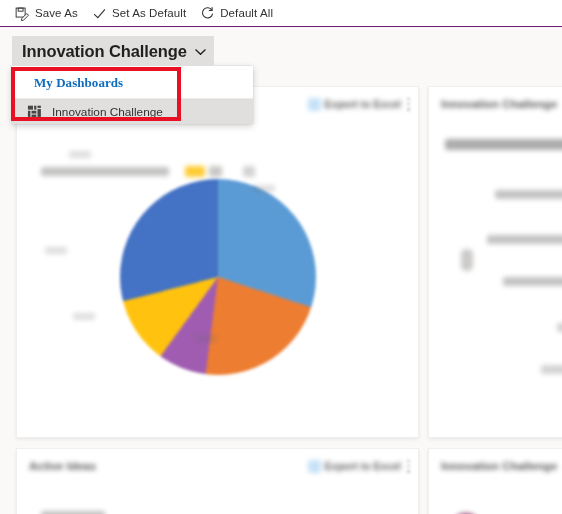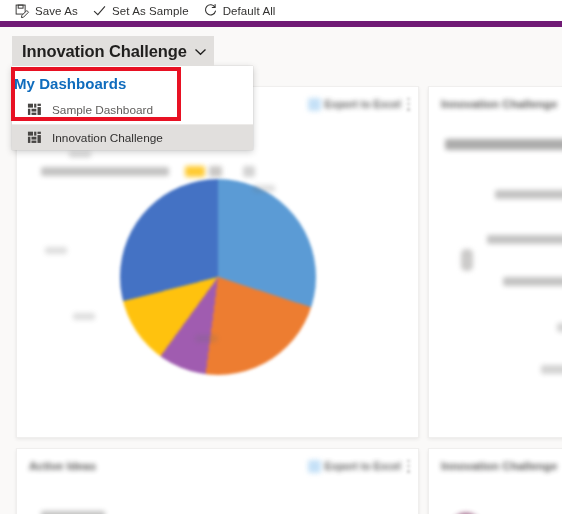--- a/index.html
+++ b/index.html
@@ -20,21 +20,21 @@
     background: #faf9f8;
     overflow: hidden;
   }
 
   
   .commandbar {
     position: absolute;
     left: 0; top: 0;
     width: 562px; height: 27px;
     background: #ffffff;
-    border-bottom: 6px solid #701a75;
+    border-bottom: 1px solid #701a75;
     display: flex;
     align-items: center;
     padding-left: 8px;
     z-index: 5;
   }
   .cmd-item {
     display: flex;
     align-items: center;
     height: 26px;
     padding: 0 7px;
@@ -93,25 +93,26 @@
   .flyout {
     position: absolute;
     left: 12px; top: 66px;
     width: 241px;
     background: #ffffff;
     box-shadow: 0 2px 7px rgba(0,0,0,0.20), 0 0 1px rgba(0,0,0,0.22);
     z-index: 19;
     padding: 0;
   }
   .group-header {
-    font-size: 15px;
+    font-size: 13px;
     font-weight: 700;
     color: #0f6cbd;
-    padding: 9px 0 5px 2px;
+    padding: 9px 0 5px 22px;
     letter-spacing: 0.05px;
+    font-family: Liberation Serif, serif;
   }
   .group-header.second {
     border-top: none;
     padding-top: 8px;
   }
   .fly-item {
     display: flex;
     align-items: center;
     height: 25px;
     padding-left: 14px;
@@ -367,21 +368,21 @@
       <span class="cmd-label">Save As</span>
     </div>
 
 
     <div class="cmd-item">
       <span class="cmd-ico">
         <svg width="15" height="15" viewBox="0 0 16 16" aria-hidden="true">
           <path d="M2.2 8.6 L6.2 12.4 L13.8 3.6" fill="none" stroke="#323130" stroke-width="1.15"></path>
         </svg>
       </span>
-      <span class="cmd-label">Set As Sample</span>
+      <span class="cmd-label">Set As Default</span>
     </div>
 
     <div class="cmd-item">
       <span class="cmd-ico">
         <svg width="15" height="15" viewBox="0 0 16 16" aria-hidden="true">
           <path d="M12.6 4.4 A5.4 5.4 0 1 0 13.3 8.6" fill="none" stroke="#323130" stroke-width="1.15" stroke-linecap="round"></path>
           <path d="M12.9 1.6 L12.9 4.8 L9.9 4.8" fill="none" stroke="#323130" stroke-width="1.15" stroke-linejoin="round" stroke-linecap="round"></path>
         </svg>
       </span>
       <span class="cmd-label">Default All</span>
@@ -395,34 +396,20 @@
       <svg width="13" height="13" viewBox="0 0 12 12" aria-hidden="true">
         <path d="M1.4 4.2 L6 8.6 L10.6 4.2" fill="none" stroke="#201f1e" stroke-width="1.2"></path>
       </svg>
     </span>
   </div>
 
   <div class="flyout">
 
     <div class="group-header">My Dashboards</div>
 
-    <div class="fly-item">
-      <span class="fly-ico">
-        <svg width="15" height="15" viewBox="0 0 16 16" aria-hidden="true">
-          <rect x="1" y="1.8" width="5.4" height="4.2" fill="#484644"></rect>
-          <rect x="7.6" y="1.8" width="2.4" height="4.2" fill="#484644"></rect>
-          <rect x="1" y="7.2" width="2.6" height="6.6" fill="#484644"></rect>
-          <rect x="4.8" y="7.2" width="5.2" height="3" fill="#484644"></rect>
-          <rect x="4.8" y="11.3" width="5.2" height="2.5" fill="#484644"></rect>
-          <rect x="11.2" y="1.8" width="3.6" height="2.4" fill="#484644"></rect>
-          <rect x="11.2" y="5.4" width="3.6" height="8.4" fill="#484644"></rect>
-        </svg>
-      </span>
-      <span class="fly-label muted">Sample Dashboard</span>
-    </div>
 
     <div class="sep-line"></div>
 
 
     <div class="fly-item selected">
       <span class="fly-ico">
         <svg width="15" height="15" viewBox="0 0 16 16" aria-hidden="true">
           <rect x="1" y="1.8" width="5.4" height="4.2" fill="#484644"></rect>
           <rect x="7.6" y="1.8" width="2.4" height="4.2" fill="#484644"></rect>
           <rect x="1" y="7.2" width="2.6" height="6.6" fill="#484644"></rect>

